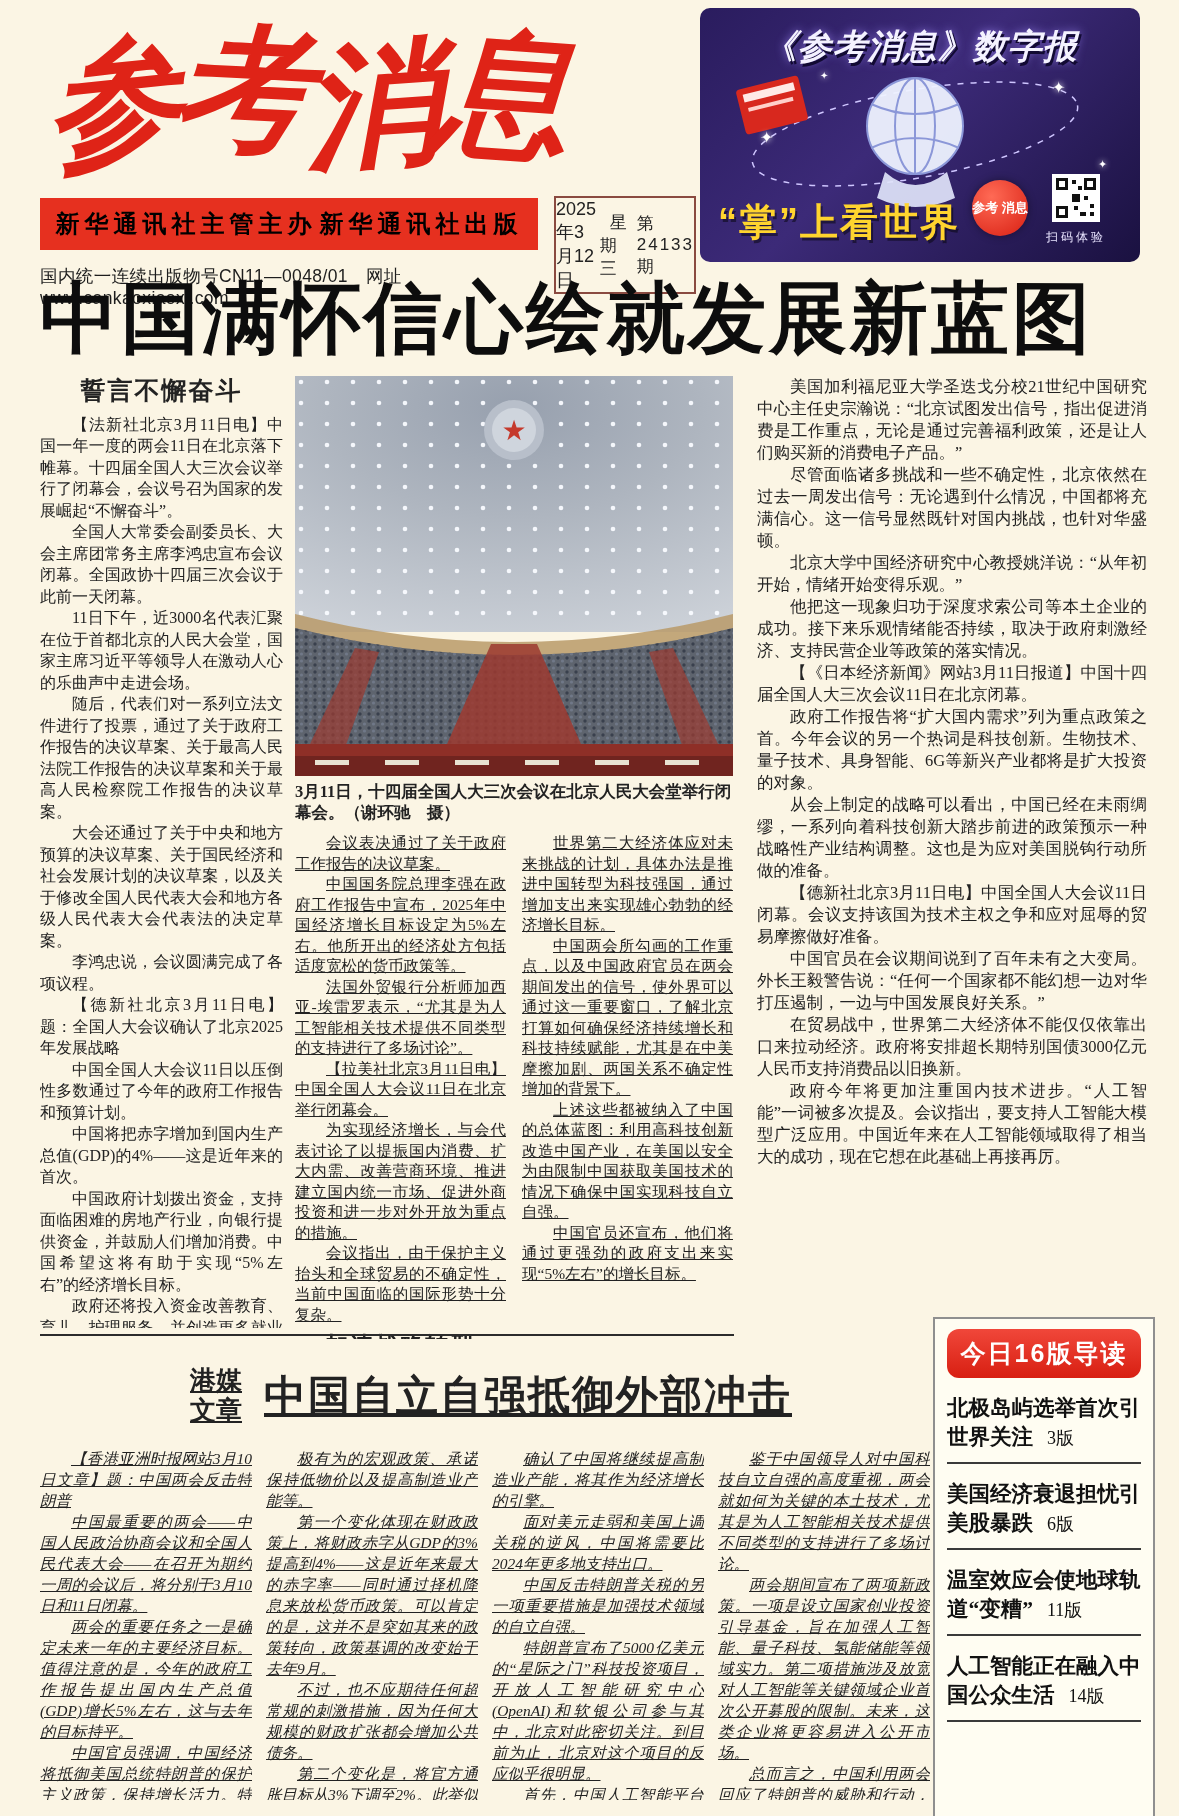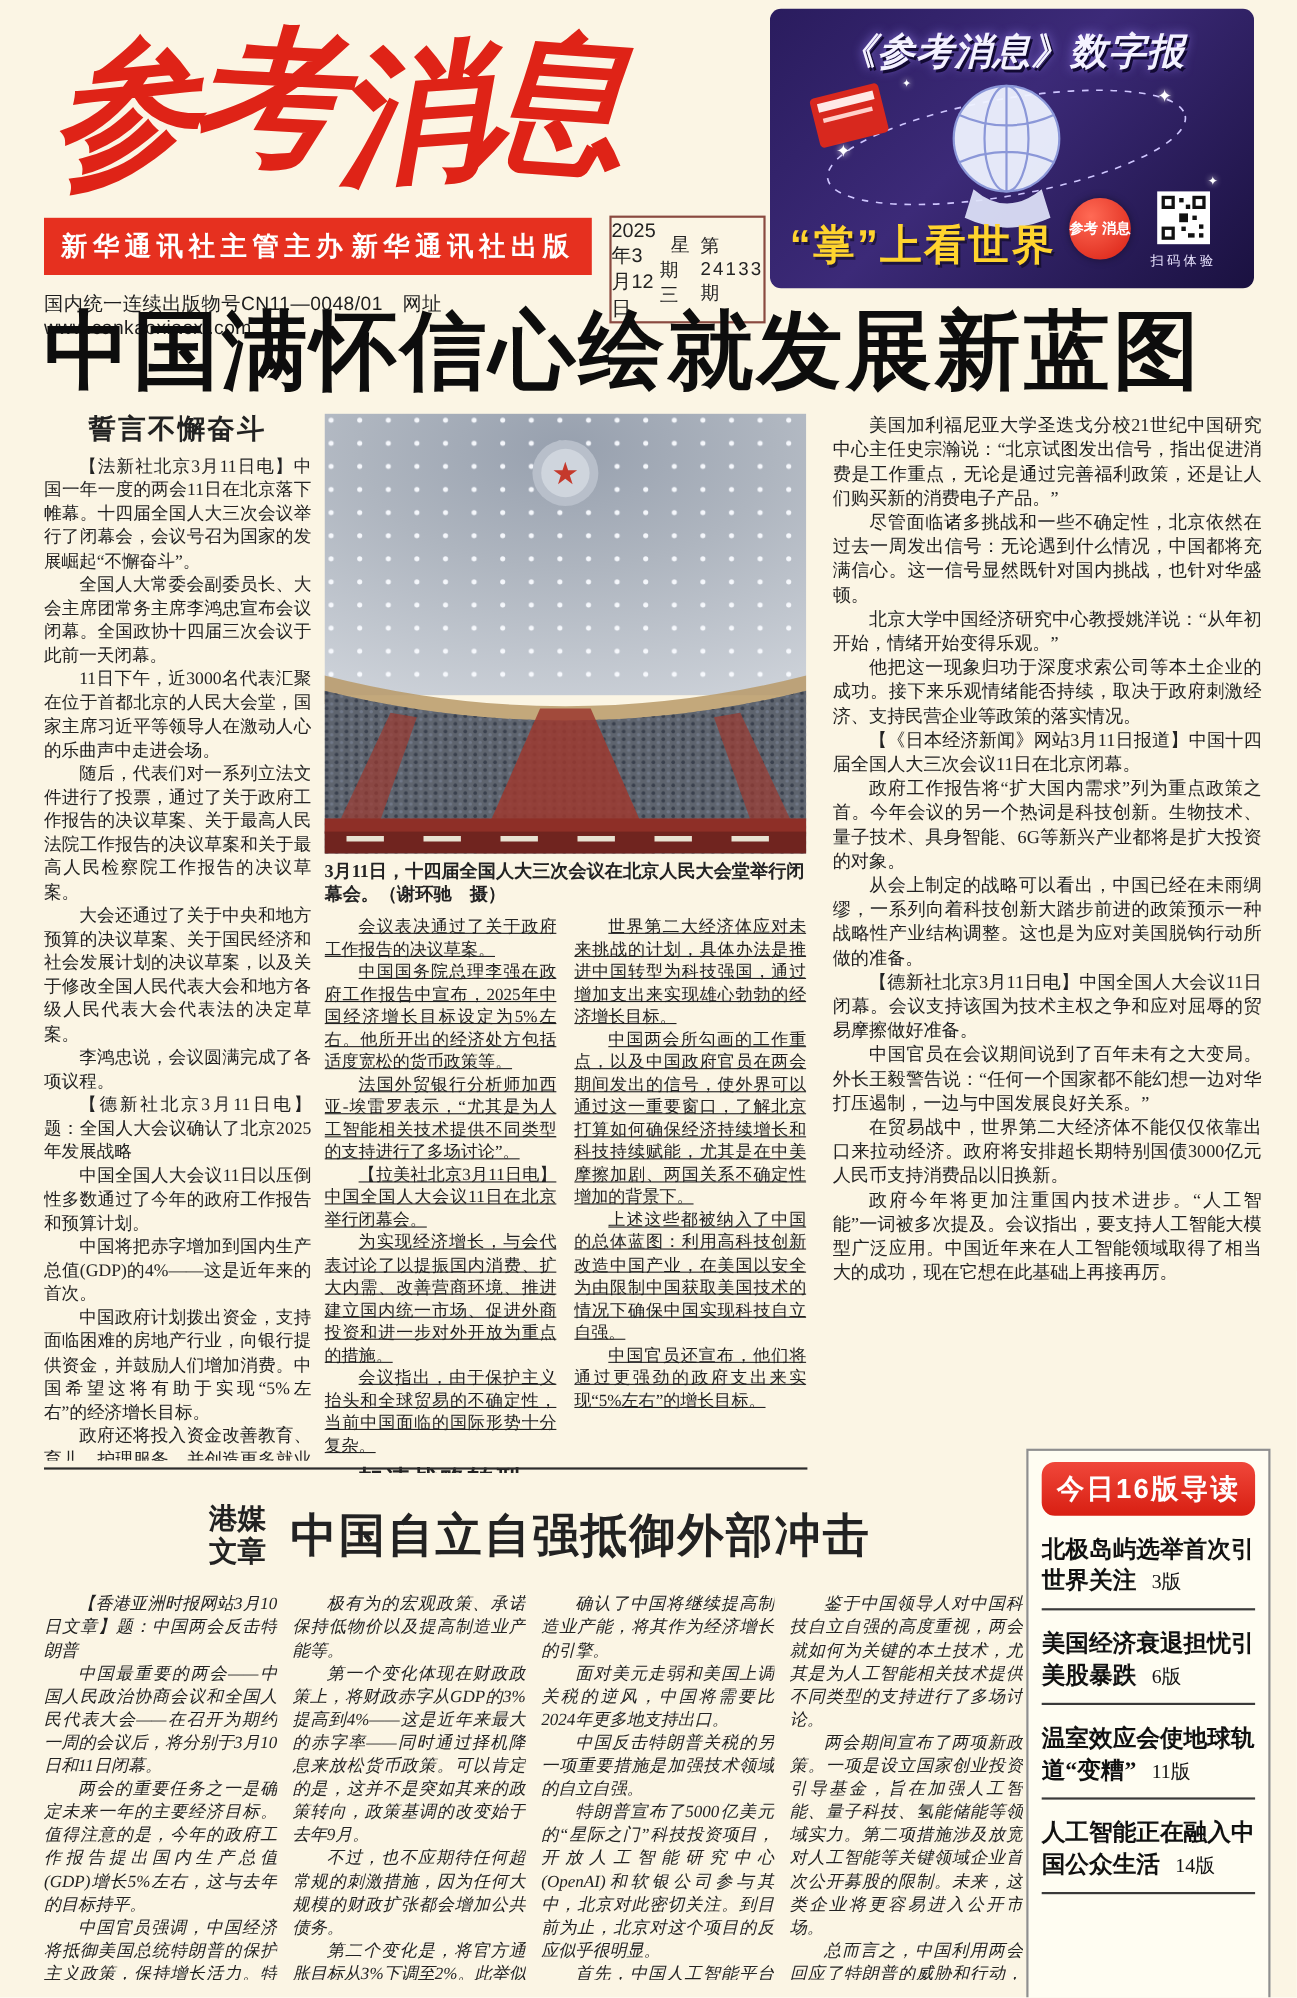--- a/index.html
+++ b/index.html
@@ -8,21 +8,21 @@
   
   .brand{position:absolute;left:44px;top:0px;width:580px;height:196px;display:flex;align-items:center;}
   .brand span{font-size:136px;font-weight:bold;font-style:italic;color:#df2317;
         font-family:"Liberation Serif",serif;letter-spacing:-6px;line-height:1;}
   .brand span:nth-child(1){transform:rotate(-6deg) translateY(6px);}
   .brand span:nth-child(2){transform:rotate(3deg) translateY(-8px);}
   .brand span:nth-child(3){transform:rotate(-4deg) translateY(8px);}
   .brand span:nth-child(4){transform:rotate(4deg) translateY(-4px);}
   .red-bar{position:absolute;left:40px;top:198px;width:498px;height:52px;background:#e6301f;
         display:flex;align-items:center;justify-content:space-around;padding:0 14px;box-sizing:border-box;}
-  .red-bar span{color:#ffffff;font-weight:bold;font-size:24px;letter-spacing:5px;
+  .red-bar span{color:#000000;font-weight:bold;font-size:24px;letter-spacing:5px;
         font-family:"Liberation Sans",sans-serif;}
   .pub-line{position:absolute;left:40px;top:264px;width:512px;font-size:17.5px;color:#1d1d1d;
         font-family:"Liberation Sans",sans-serif;letter-spacing:0.4px;}
   .date-box{position:absolute;left:554px;top:196px;width:138px;height:94px;border:2px solid #8a4a40;
         display:flex;flex-direction:row;justify-content:flex-start;align-items:center;
         font-family:"Liberation Sans",sans-serif;}
   .date-box .d1{font-size:18px;}
   .date-box .d2{font-size:17px;letter-spacing:10px;text-indent:10px;}
   .date-box .d3{font-size:17px;letter-spacing:2px;}
   
@@ -55,21 +55,21 @@
         margin:4px 0 12px;letter-spacing:2px;text-indent:0 !important;}
   .mid{position:absolute;left:295px;top:376px;width:438px;height:956px;}
   .photo{width:438px;height:400px;display:block;}
   .caption{font-size:16.5px;font-weight:bold;color:#222;margin:6px 0 10px;line-height:1.25;}
   .mid-cols{display:flex;gap:16px;height:506px;overflow:hidden;}
   .mid-cols .mcol{width:211px;font-size:15.5px;line-height:20.5px;text-align:justify;overflow:hidden;}
   .mid-cols .mcol p{margin:0;text-indent:2em;text-decoration:underline;}
   .mid-cols .subhead{font-size:23px;margin:10px 0 10px;}
   
   .divider{position:absolute;left:40px;top:1334px;width:694px;height:2px;background:#2c2c2c;}
-  .bottom{position:absolute;left:40px;top:1350px;width:892px;}
+  .bottom{position:absolute;left:40px;top:1350px;width:892px;text-decoration:underline;}
   .bottom-head{display:flex;align-items:center;gap:22px;padding-left:150px;height:92px;}
   .kicker{display:flex;flex-direction:column;font-weight:bold;font-size:26px;line-height:1.15;
         font-family:"Liberation Sans",sans-serif;}
   .bottom-headline{font-size:42px;font-weight:900;font-family:"Liberation Sans",sans-serif;
         letter-spacing:2px;white-space:nowrap;}
   .bottom-cols{display:flex;gap:14px;height:352px;overflow:hidden;margin-top:6px;}
   .bcol{width:212px;font-size:15.5px;line-height:21px;text-align:justify;font-style:italic;overflow:hidden;}
   .bcol p{margin:0;text-indent:2em;}
   
   .digest{position:absolute;left:933px;top:1284px;width:222px;height:608px;background:#fffdf2;

